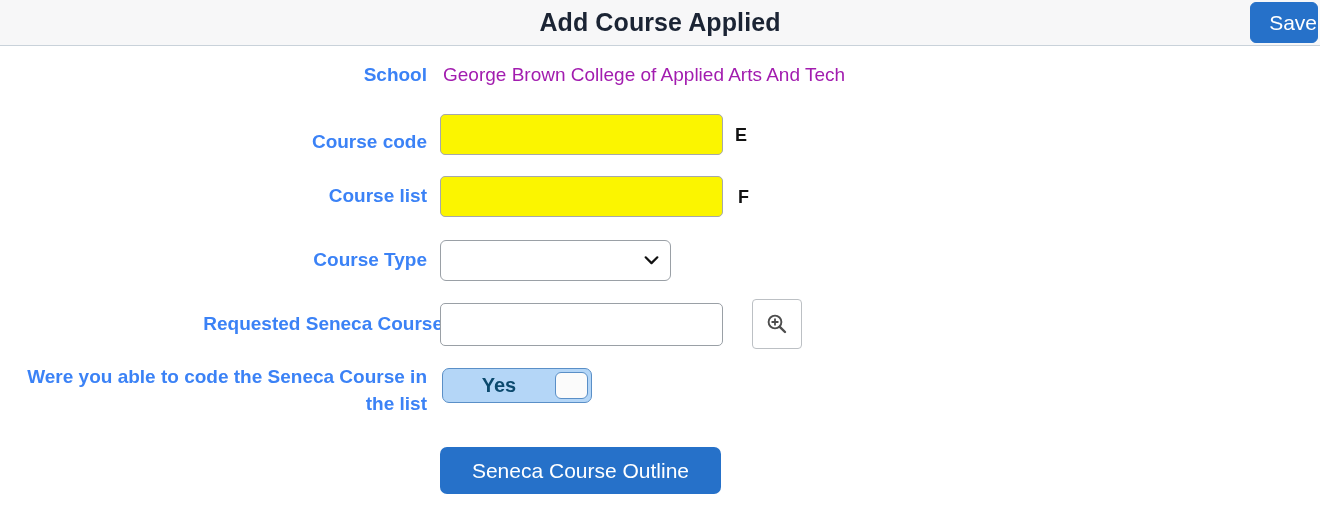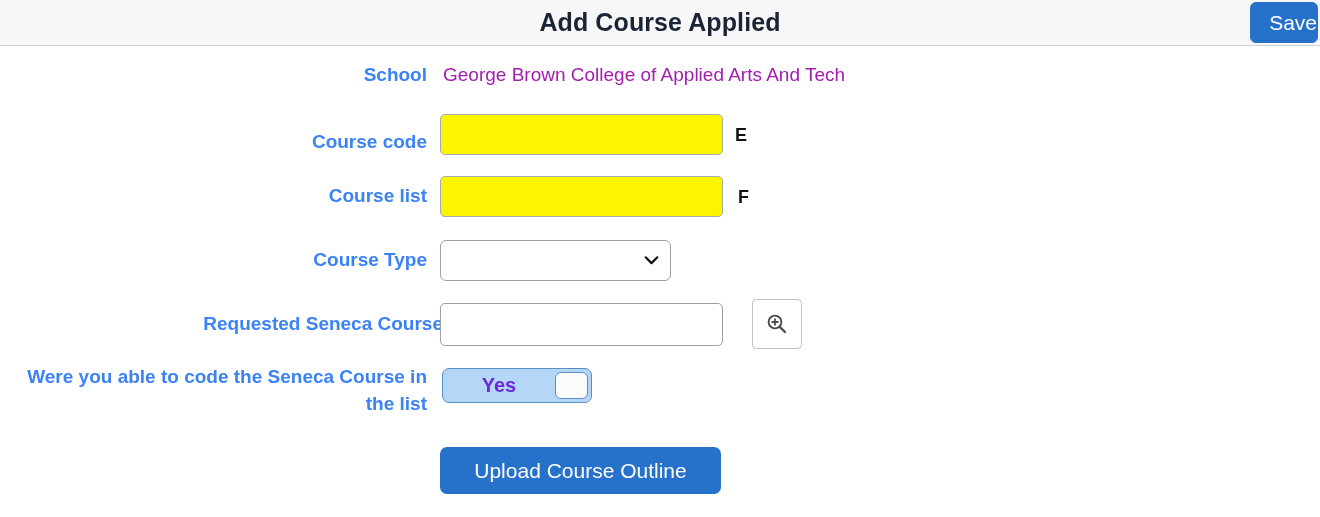--- a/index.html
+++ b/index.html
@@ -185,21 +185,21 @@
   }
   .toggle-label {
     position: absolute;
     left: 0; top: 0;
     width: 112px;
     height: 33px;
     line-height: 33px;
     text-align: center;
     font-size: 20px;
     font-weight: bold;
-    color: #6d28d9;
+    color: #0c4a6e;
     font-family: "Liberation Sans", sans-serif;
   }
   .toggle-knob {
     position: absolute;
     right: 3px; top: 3px;
     width: 33px; height: 27px;
     background: #fbfbfb;
     border: 1px solid #5a8fc7;
     border-radius: 6px;
     box-sizing: border-box;
@@ -277,15 +277,15 @@
   </div>
 
   <div class="row" style="top:317px;">
     <div class="label" style="top:0; left:0; width:427px; line-height:27px;">Were you able to code the Seneca Course in the list</div>
     <button class="toggle" style="top:5px;">
       <span class="toggle-label">Yes</span>
       <span class="toggle-knob"></span>
     </button>
   </div>
 
-  <button class="upload-btn">Upload Course Outline</button>
+  <button class="upload-btn">Seneca Course Outline</button>
 
 </div>
 
 </body></html>

